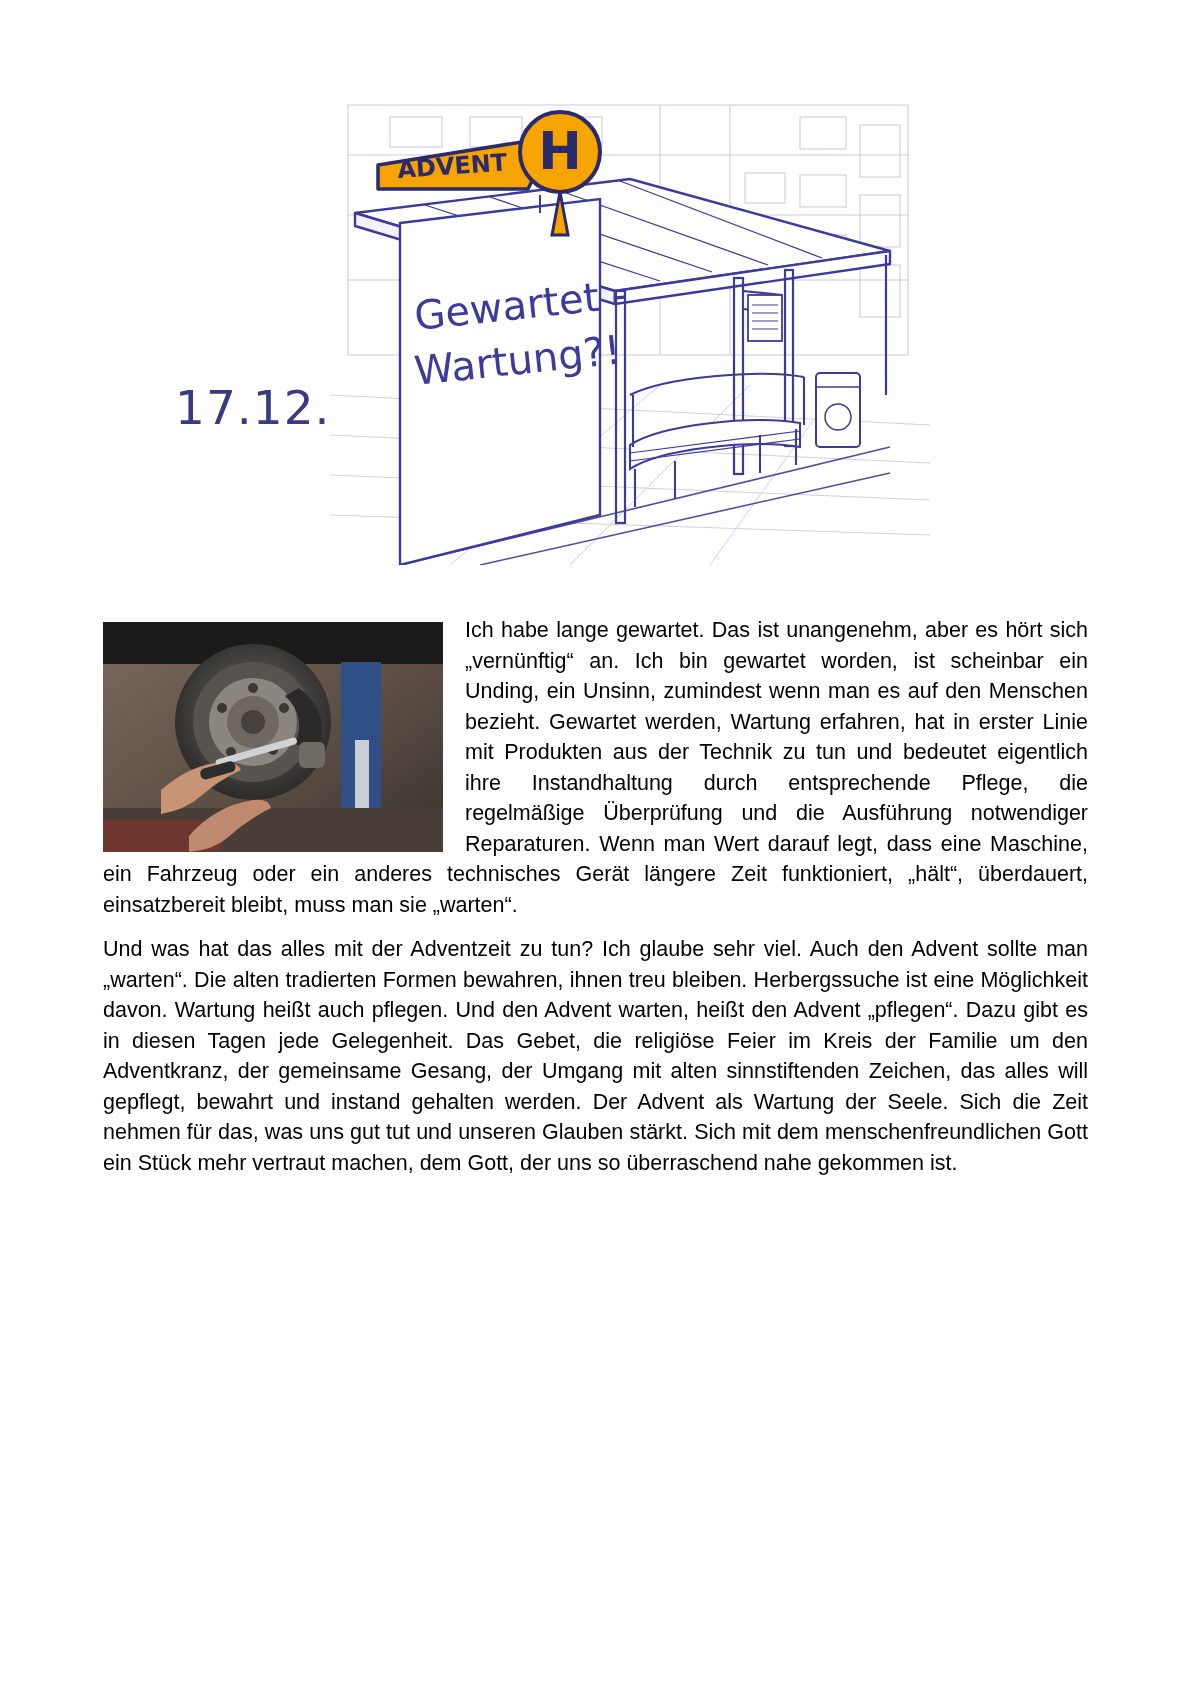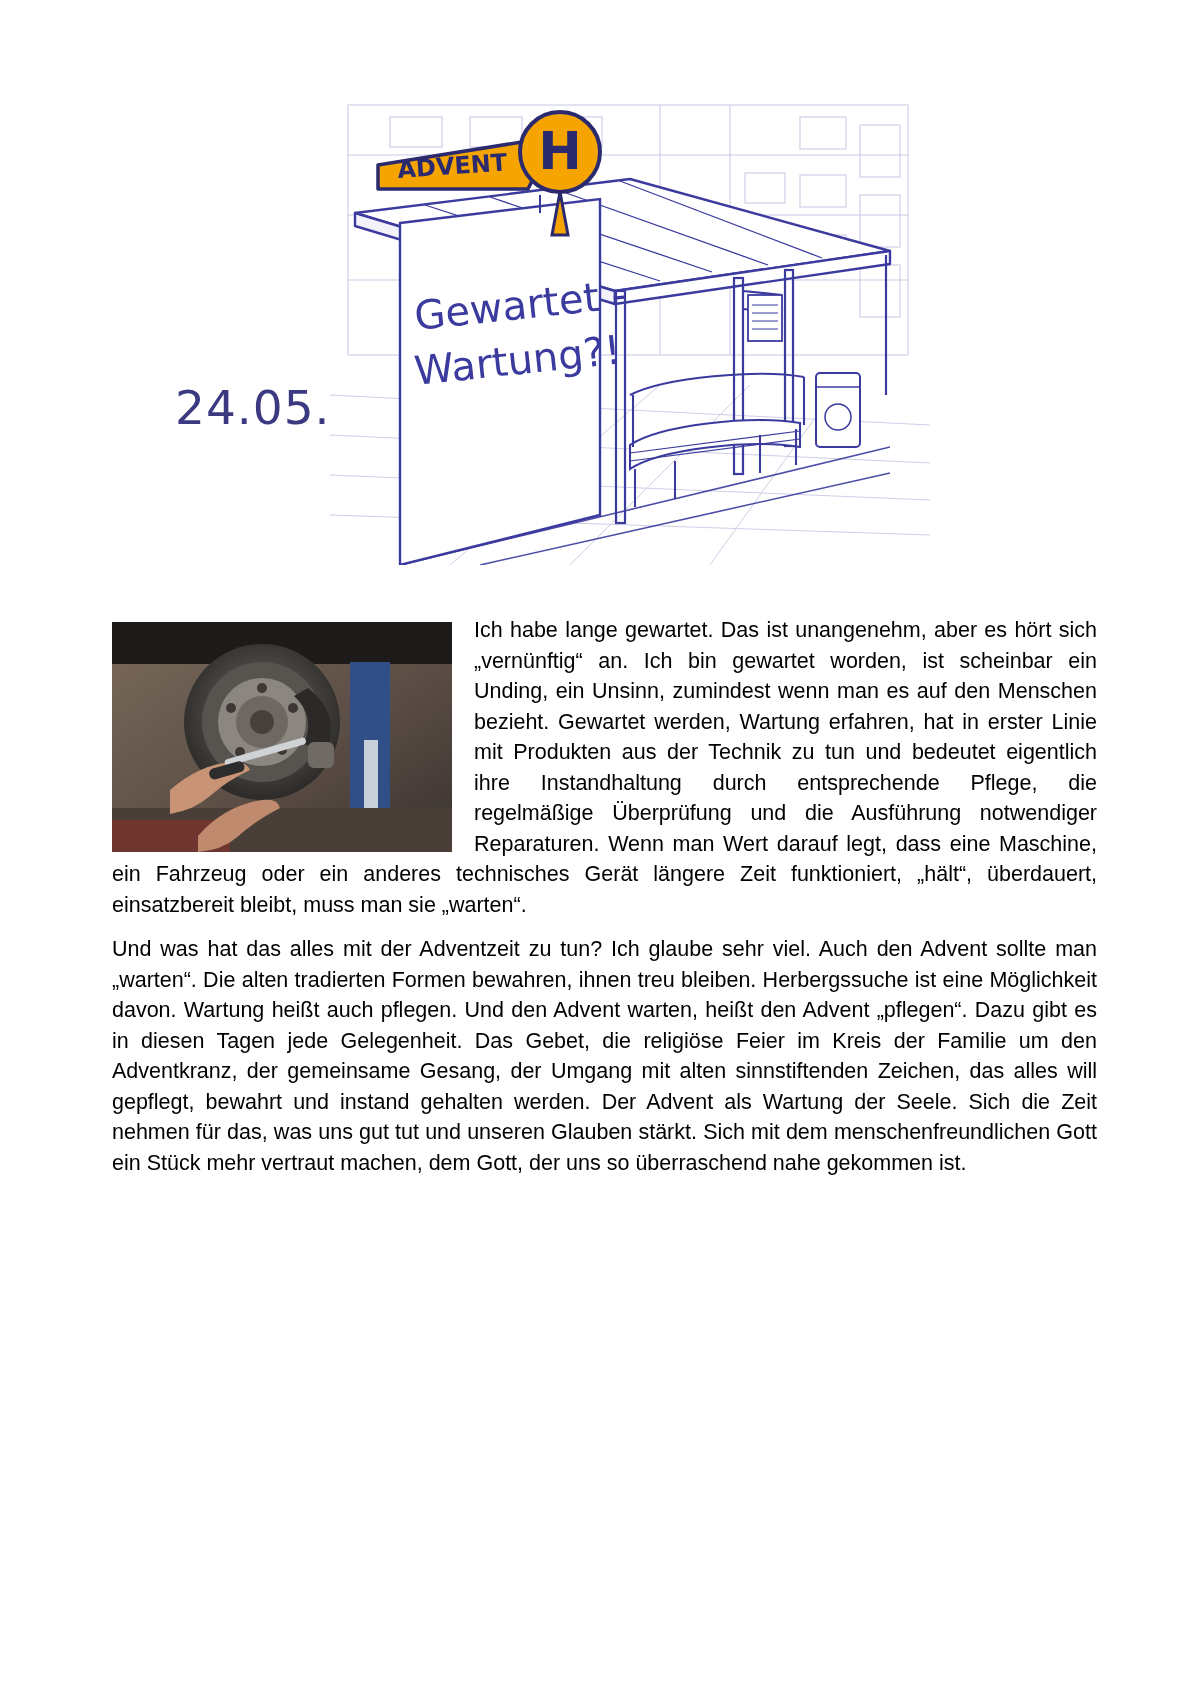--- a/index.html
+++ b/index.html
@@ -45,21 +45,21 @@
     height: 470px;
     overflow: hidden;
   }
   .illustration svg {
     display: block;
   }
 
   
   .content {
     position: absolute;
-    left: 112px;
+    left: 103px;
     top: 615px;
     width: 985px;
   }
 
   .photo {
     float: left;
     width: 340px;
     height: 230px;
     margin: 7px 22px 6px 0;
     border: 0;
@@ -84,21 +84,21 @@
     color: #000000;
     text-align: left;
     clear: both;
   }
 </style>
 </head>
 <body>
 
 <div class="header-area">
 
-  <div class="date-label">24.05.</div>
+  <div class="date-label">17.12.</div>
 
   <div class="illustration">
     <svg width="600" height="470" viewBox="0 0 600 470" xmlns="http://www.w3.org/2000/svg">
       <defs>
         <linearGradient id="fadeBg" x1="0" y1="0" x2="0" y2="1">
           <stop offset="0%" stop-color="#ffffff" stop-opacity="1"></stop>
           <stop offset="100%" stop-color="#ffffff" stop-opacity="1"></stop>
         </linearGradient>
         <clipPath id="bgclip">
             <rect x="0" y="0" width="600" height="470"></rect>

